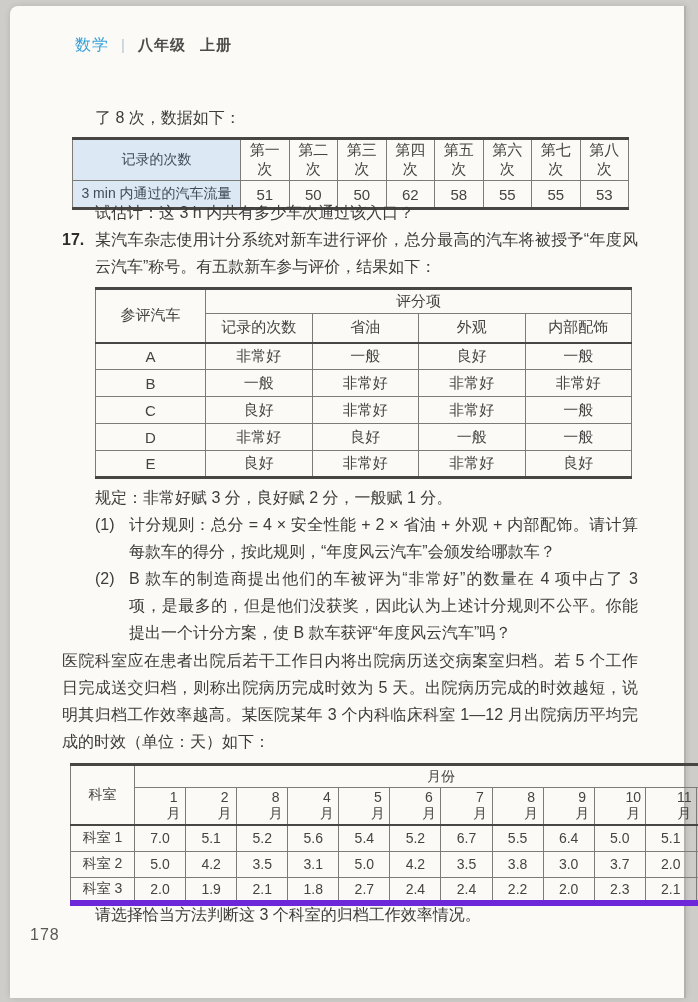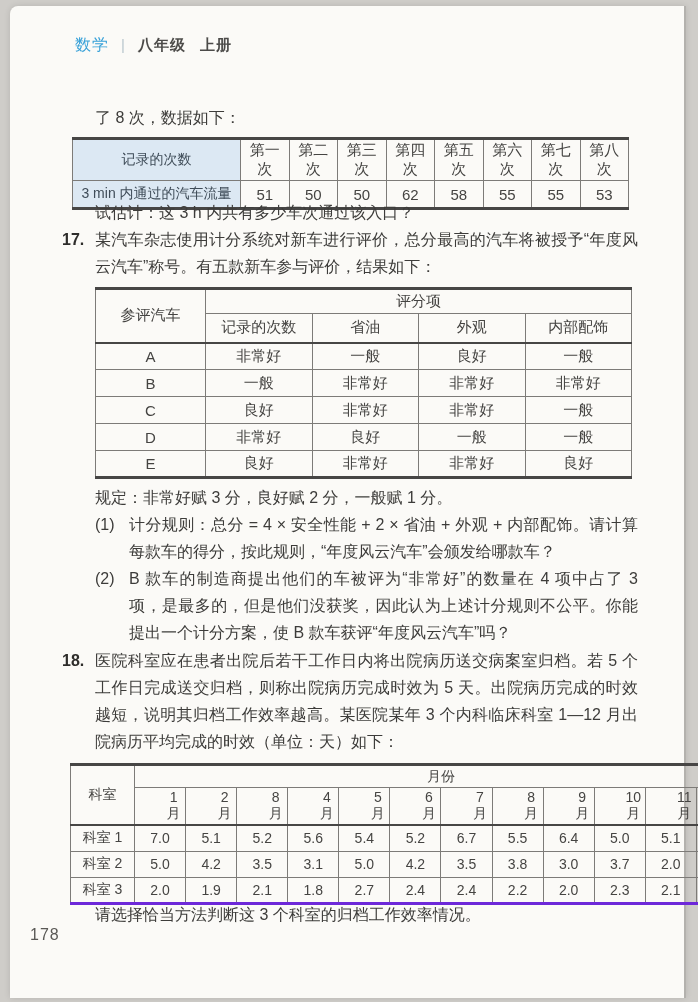--- a/index.html
+++ b/index.html
@@ -60,21 +60,21 @@
   .t2 .sh td, .t2 td.corner2 { border-bottom: 2px solid #474645; }
   .t2 tr:last-child td { border-bottom: 3px solid #474645; }
 
   .t3 { left: 70px; top: 763px; width: 678px; }
   .t3 td { font-size: 14px; padding: 1px 1px; }
   .t3 .gh { height: 23px; }
   .t3 .sh td { height: 27px; padding-left: 28px; }
   .t3 .dr td { height: 26px; }
   .t3 tr:first-child td { border-top: 3px solid #474645; }
   .t3 .sh td, .t3 td.corner3 { border-bottom: 2px solid #474645; }
-  .t3 tr:last-child td { border-bottom: 3px solid #6d28d9; margin-top: 40px; }
+  .t3 tr:last-child td { border-bottom: 6px solid #6d28d9; margin-top: 40px; }
   .t3 td.rowlab { font-size: 14px; }
 
   .pagenum { left: 30px; top: 926px; font-size: 16px; color: #5a5956; letter-spacing: 1px; }
 </style>
 </head>
 <body>
 
 <div class="paper"></div>
 
 <div class="abs pageheader">
@@ -191,21 +191,20 @@
   <div class="qmark">(1)</div>
   <div class="qbody just">计分规则：总分 = 4 × 安全性能 + 2 × 省油 + 外观 + 内部配饰。请计算每款车的得分，按此规则，“年度风云汽车”会颁发给哪款车？</div>
 </div>
 
 <div class="abs txt subq" style="left:95px; top:565px; width:543px;">
   <div class="qmark">(2)</div>
   <div class="qbody just">B 款车的制造商提出他们的车被评为“非常好”的数量在 4 项中占了 3 项，是最多的，但是他们没获奖，因此认为上述计分规则不公平。你能提出一个计分方案，使 B 款车获评“年度风云汽车”吗？</div>
 </div>
 
 <div class="abs txt problem" style="left:62px; top:647px; width:576px;">
-  <div class="pnum">18.</div>
   <div class="pbody just">医院科室应在患者出院后若干工作日内将出院病历送交病案室归档。若 5 个工作日完成送交归档，则称出院病历完成时效为 5 天。出院病历完成的时效越短，说明其归档工作效率越高。某医院某年 3 个内科临床科室 1—12 月出院病历平均完成的时效（单位：天）如下：</div>
 </div>
 
 <table class="abs t3">
   <colgroup>
     <col style="width:64px">
       <col>
       <col>
       <col>
       <col>

